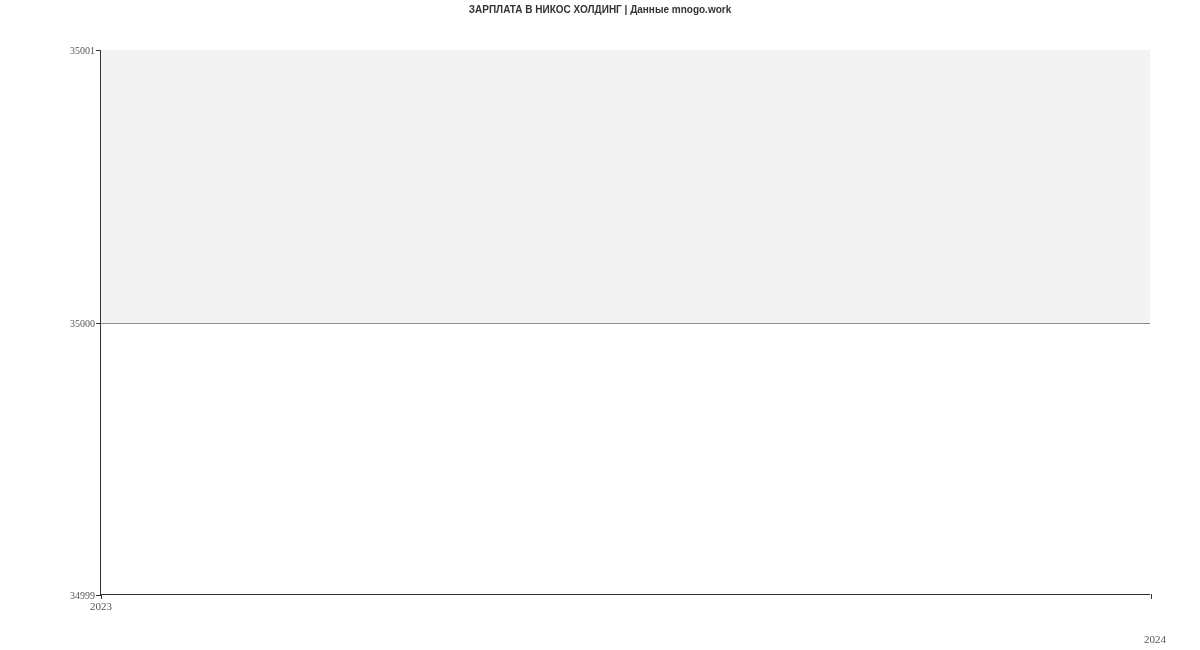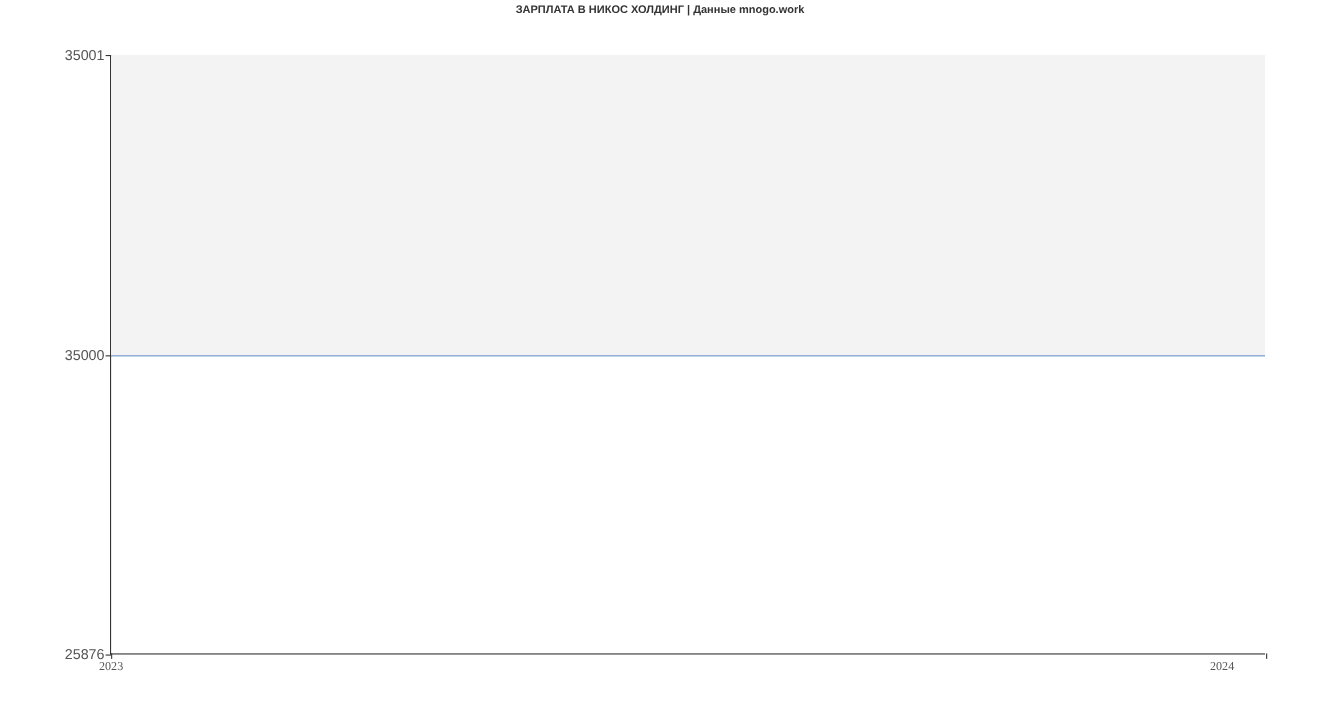--- a/index.html
+++ b/index.html
@@ -41,24 +41,25 @@
       position: absolute;
       left: 0;
       width: 100%;
       height: 0;
       border-top: 1.5px solid #6691c9;
       top: 272.5px;
     }
     .y-tick {
       position: absolute;
       right: calc(100% + 6px);
-      font-size: 13px;
+      font-size: 10px;
       color: #555555;
       transform: translateY(-50%);
       white-space: nowrap;
+      font-family: Liberation Serif, serif;
     }
     .y-tick-mark {
       position: absolute;
       right: 100%;
       width: 5px;
       height: 1px;
       background: #333333;
     }
     .x-tick {
       position: absolute;
@@ -86,20 +87,20 @@
   <div class="plot-band-upper"></div>
   <div class="data-line"></div>
 
   <div class="y-tick-mark" style="top:0;"></div>
   <div class="y-tick" style="top:0;">35001</div>
 
   <div class="y-tick-mark" style="top:272.5px;"></div>
   <div class="y-tick" style="top:272.5px;margin-left:44px;">35000</div>
 
   <div class="y-tick-mark" style="top:545px;"></div>
-  <div class="y-tick" style="top:545px;">25876</div>
+  <div class="y-tick" style="top:545px;">34999</div>
 
   <div class="x-tick-mark" style="left:0;"></div>
   <div class="x-tick" style="left:0;">2023</div>
 
   <div class="x-tick-mark" style="left:1050px;"></div>
-  <div class="x-tick" style="left:1010px;">2024</div>
+  <div class="x-tick" style="left:1054px;margin-top:33px;">2024</div>
 </div>
 
 </body></html>

